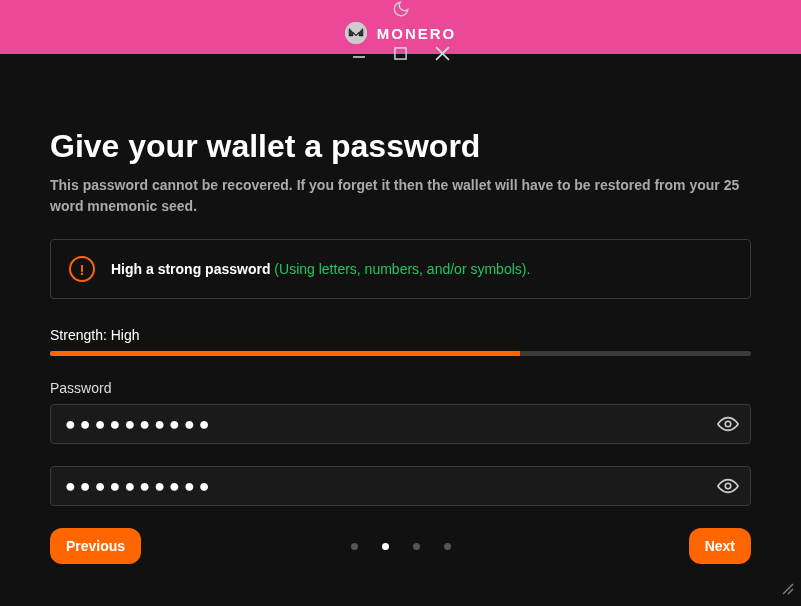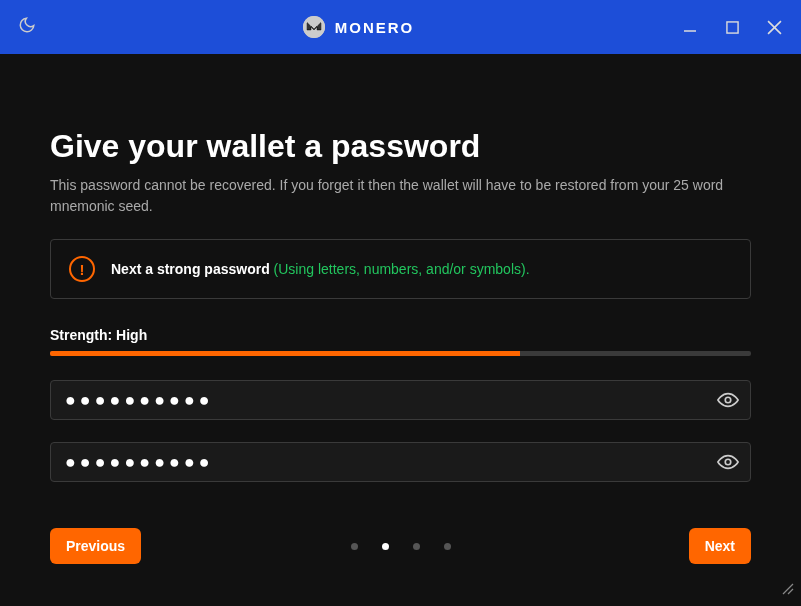--- a/index.html
+++ b/index.html
@@ -10,21 +10,22 @@
       font-family: -apple-system, BlinkMacSystemFont, "Segoe UI", Arial, sans-serif;
       color: #dddddd;
       overflow: hidden;
       position: relative;
     }
     .titlebar {
       height: 54px;
       display: flex;
       align-items: center;
       padding: 0 18px;
-      background: #1d4ed8;
+      background: #ec4899;
+      flex-direction: column;
     }
     .titlebar-left {
       display: flex;
       align-items: center;
       flex: 0 0 auto;
     }
     .titlebar-center {
       flex: 1;
       display: flex;
       align-items: center;
@@ -69,20 +70,21 @@
       font-weight: 600;
       color: #ffffff;
       margin-bottom: 10px;
       margin-top: 44px;
     }
     .subtitle {
       font-size: 14px;
       color: #aaaaaa;
       line-height: 1.5;
       margin-bottom: 22px;
+      font-weight: bold;
     }
     .hint-box {
       border: 1px solid #3a3a3a;
       border-radius: 4px;
       padding: 16px 18px;
       display: flex;
       align-items: center;
       gap: 16px;
       margin-bottom: 28px;
     }
@@ -97,21 +99,21 @@
       color: #ff6600;
       font-weight: 700;
       font-size: 15px;
       flex-shrink: 0;
     }
     .hint-text { font-size: 14px; color: #ffffff; }
     .hint-text .bold { font-weight: 700; }
     .hint-text .rest { font-weight: 400; color: #22c55e; }
     .strength-label {
       font-size: 14px;
-      font-weight: 700;
+      font-weight: 400;
       color: #ffffff;
       margin-bottom: 8px;
     }
     .strength-bar {
       height: 5px;
       background: #3a3a3a;
       border-radius: 2px;
       overflow: hidden;
       margin-bottom: 24px;
     }
@@ -160,21 +162,21 @@
       align-items: center;
       justify-content: space-between;
     }
     .btn {
       background: #ff6600;
       color: #ffffff;
       border: none;
       padding: 10px 16px;
       font-size: 14px;
       font-weight: 600;
-      border-radius: 6px;
+      border-radius: 12px;
       cursor: pointer;
     }
     .dots {
       display: flex;
       gap: 24px;
       position: absolute;
       left: 50%;
       transform: translateX(-50%);
     }
     .dot {
@@ -233,29 +235,30 @@
   </div>
 </div>
 
 <div class="content">
   <h1>Give your wallet a password</h1>
   <p class="subtitle">This password cannot be recovered. If you forget it then the wallet will have to be restored from your 25 word mnemonic seed.</p>
 
   <div class="hint-box">
     <div class="hint-icon">!</div>
     <div class="hint-text">
-      <span class="bold">Next a strong password</span><span class="rest"> (Using letters, numbers, and/or symbols).</span>
+      <span class="bold">High a strong password</span><span class="rest"> (Using letters, numbers, and/or symbols).</span>
     </div>
   </div>
 
   <div class="strength-label">Strength: High</div>
   <div class="strength-bar">
     <div class="strength-fill" id="strength-fill" style="width: 67%; background: rgb(255, 102, 0);"></div>
   </div>
 
+  <div class="field-label">Password</div>
   <div class="input-wrap">
     <input type="text" class="input" value="●●●●●●●●●●" style="">
     <span class="eye-icon">
       <svg width="22" height="22" viewBox="0 0 24 24" fill="none" stroke="currentColor" stroke-width="1.8">
           <path d="M1 12s4-7 11-7 11 7 11 7-4 7-11 7S1 12 1 12z"></path>
           <circle cx="12" cy="12" r="3"></circle>
         </svg>
     </span>
   </div>
 

